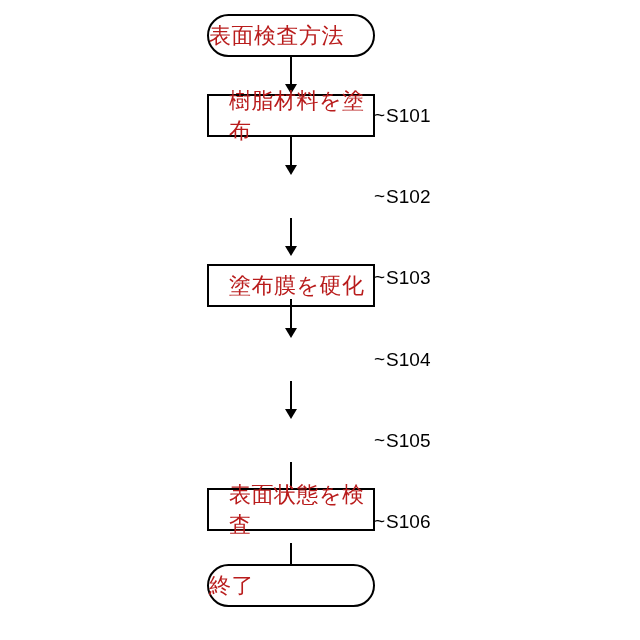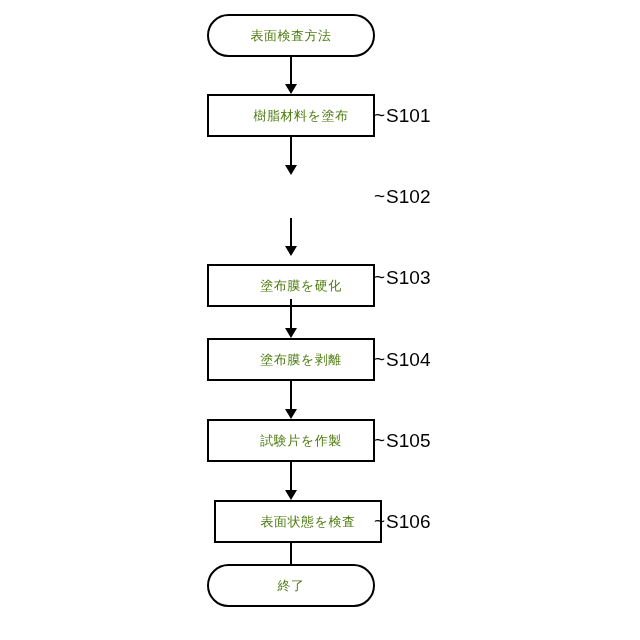--- a/index.html
+++ b/index.html
@@ -18,23 +18,22 @@
   .node {
     position: absolute;
     left: 207px;
     width: 168px;
     height: 43px;
     box-sizing: border-box;
     border: 2px solid #000000;
     background: #ffffff;
     display: flex;
     align-items: center;
-    justify-content: center;
-    font-size: 13px;
-    color: #4d7c0f;
+    font-size: 22px;
+    color: #b91c1c;
     letter-spacing: 0.5px;
   }
   .terminal {
     border-radius: 22px;
   }
   .process {
     border-radius: 0;
     padding-left: 20px;
   }
   .arrow {
@@ -116,47 +115,41 @@
   <div class="step-label" style="top:256px;">
     <span class="tilde">~</span>
     <span>S103</span>
   </div>
 
   <div class="arrow" style="top:299px; height:39px;">
     <div class="shaft"></div>
     <div class="head"></div>
   </div>
 
-  <div class="node process" style="top:338px;">
-    <span>塗布膜を剥離</span>
-  </div>
   <div class="step-label" style="top:338px;">
     <span class="tilde">~</span>
     <span>S104</span>
   </div>
 
   <div class="arrow" style="top:381px; height:38px;">
     <div class="shaft"></div>
     <div class="head"></div>
   </div>
 
-  <div class="node process" style="top:419px;">
-    <span>試験片を作製</span>
-  </div>
   <div class="step-label" style="top:419px;">
     <span class="tilde">~</span>
     <span>S105</span>
   </div>
 
   <div class="arrow" style="top:462px; height:38px;">
     <div class="shaft"></div>
     <div class="head"></div>
   </div>
 
-  <div class="node process" style="top:500px;margin-left:7px;">
+  <div class="node process" style="top:488px;">
     <span>表面状態を検査</span>
   </div>
   <div class="step-label" style="top:500px;">
     <span class="tilde">~</span>
     <span>S106</span>
   </div>
 
   <div class="arrow" style="top:543px; height:38px;">
     <div class="shaft"></div>
     <div class="head"></div>

